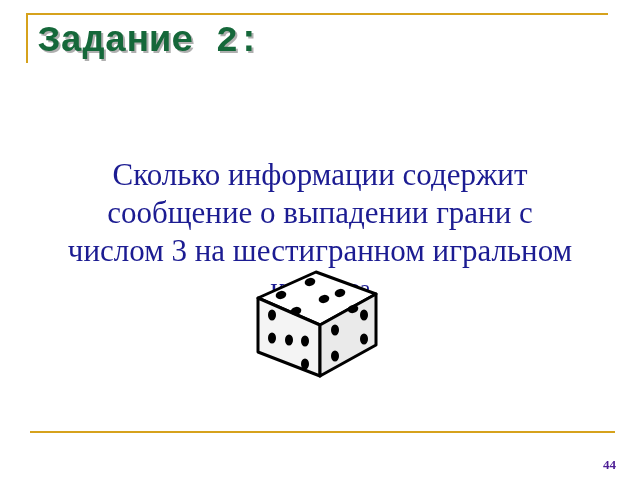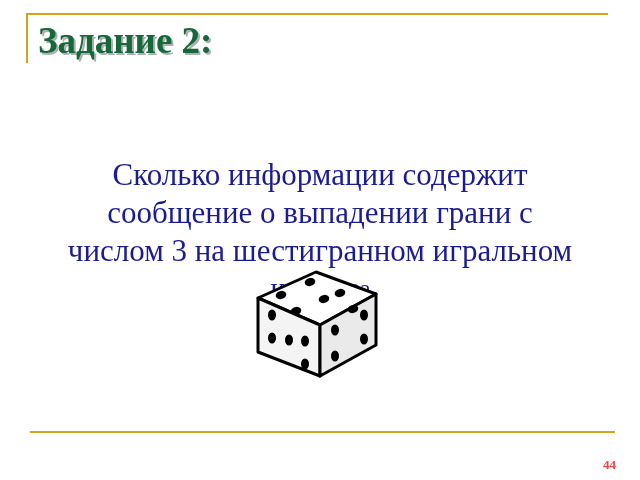--- a/index.html
+++ b/index.html
@@ -51,20 +51,21 @@
     position: absolute;
     left: 38px;
     top: 22px;
     font-size: 37px;
     font-weight: bold;
     color: #15683A;
     letter-spacing: 0px;
     line-height: 1.05;
     white-space: nowrap;
     text-shadow: 2px 2px 0 rgba(110,110,110,0.55);
+    font-family: Liberation Mono, monospace;
   }
 
   
   .body-text {
     position: absolute;
     left: 62px;
     top: 118px;
     width: 516px;
     text-align: center;
     font-size: 31px;
@@ -88,21 +89,21 @@
 
   
   .page-number {
     position: absolute;
     left: 0;
     top: 457px;
     width: 616px;
     text-align: right;
     font-size: 13px;
     font-weight: bold;
-    color: #ef4444;
+    color: #4c1d95;
     font-family: "Liberation Serif", "DejaVu Serif", serif;
   }
 </style>
 </head>
 <body>
 
 <div class="slide">
 
   <div class="rule-top"></div>
   <div class="rule-left"></div>

